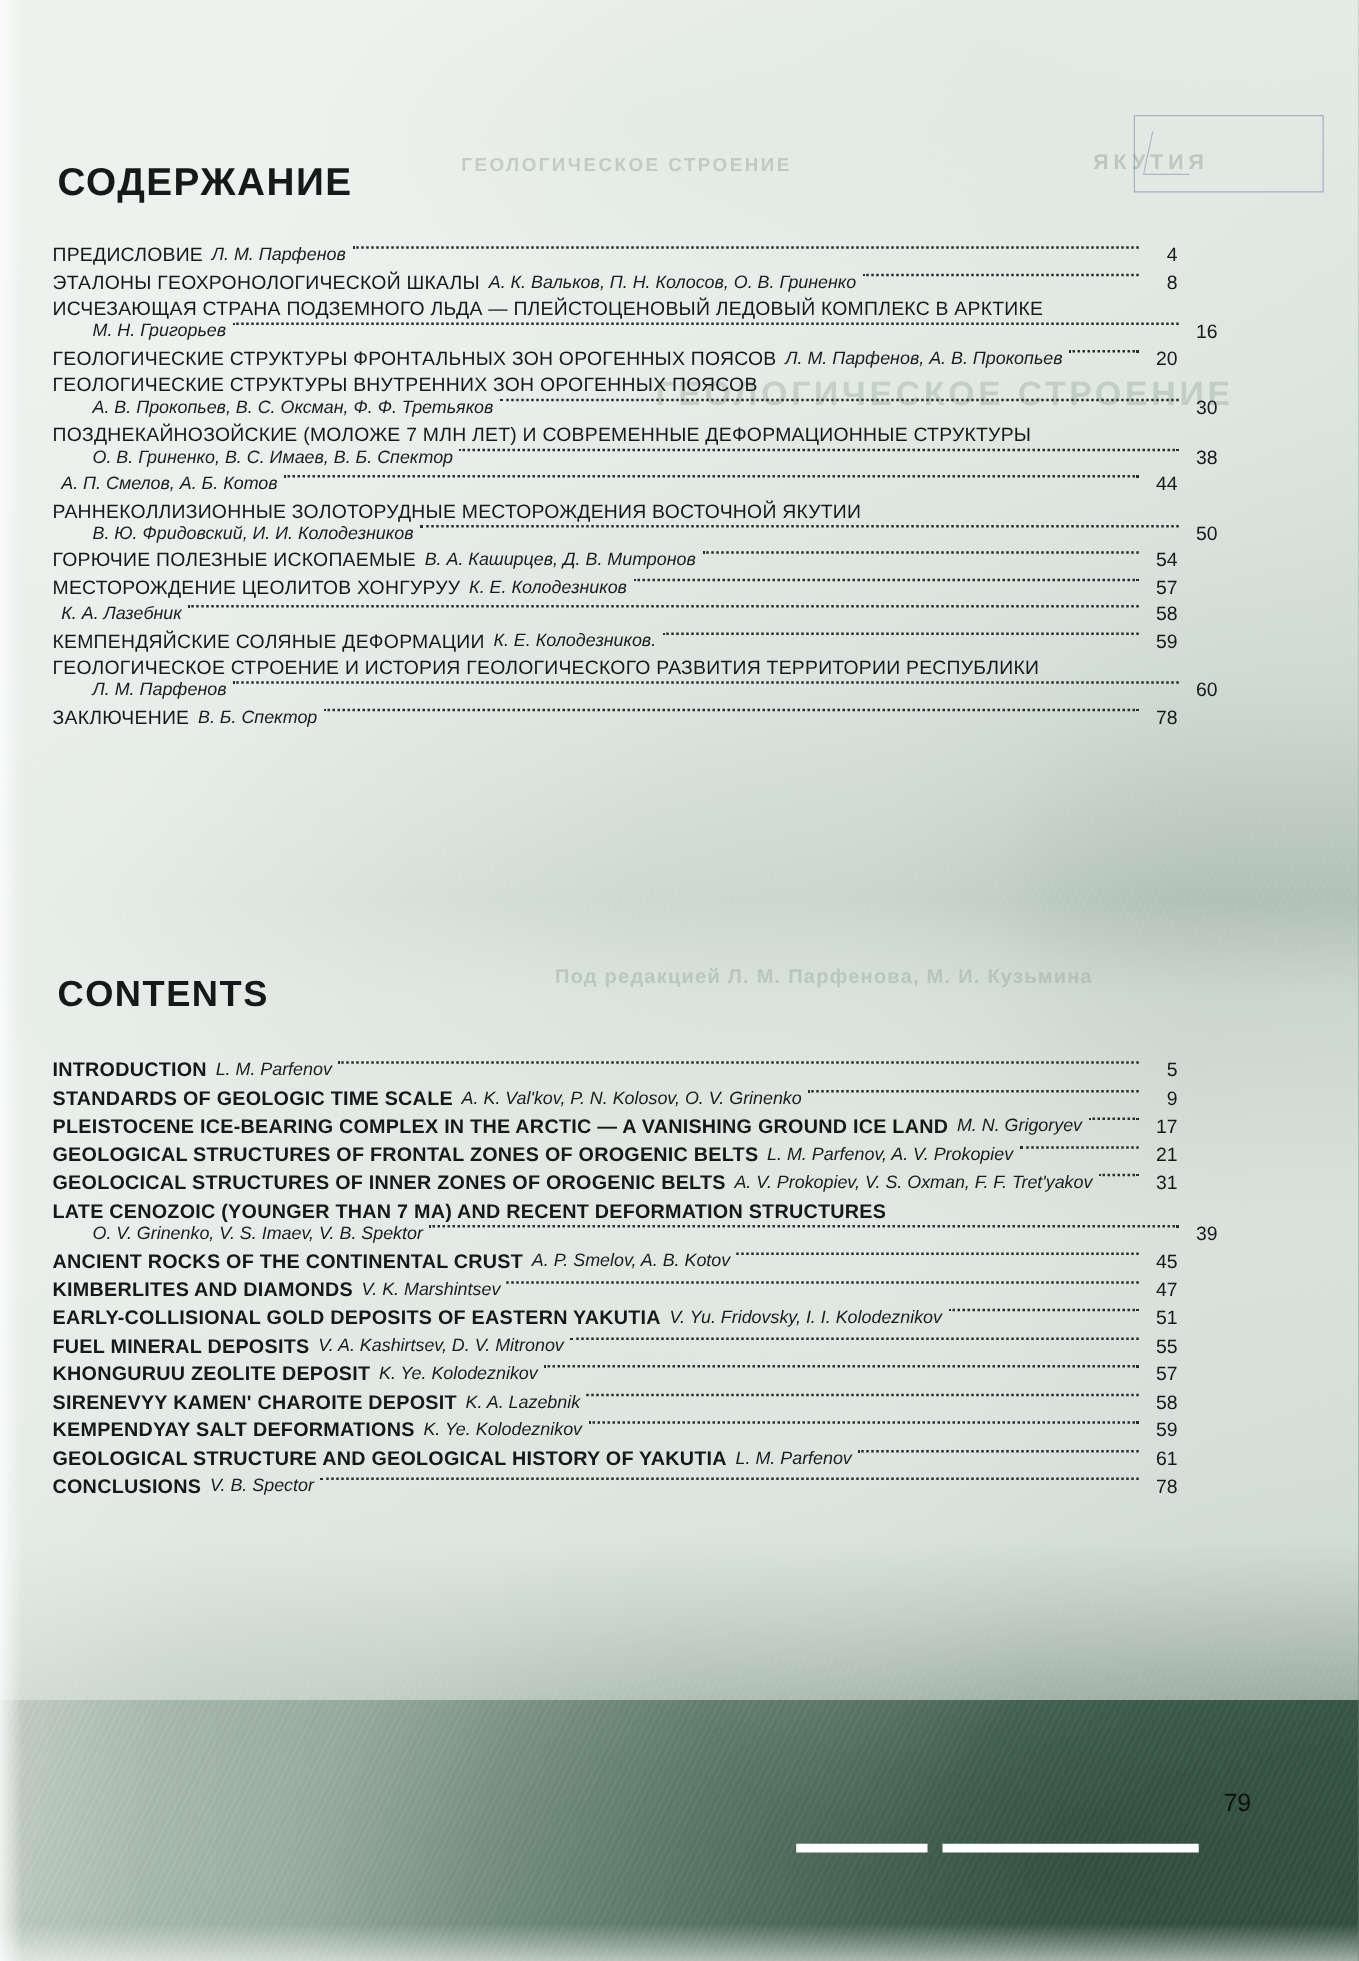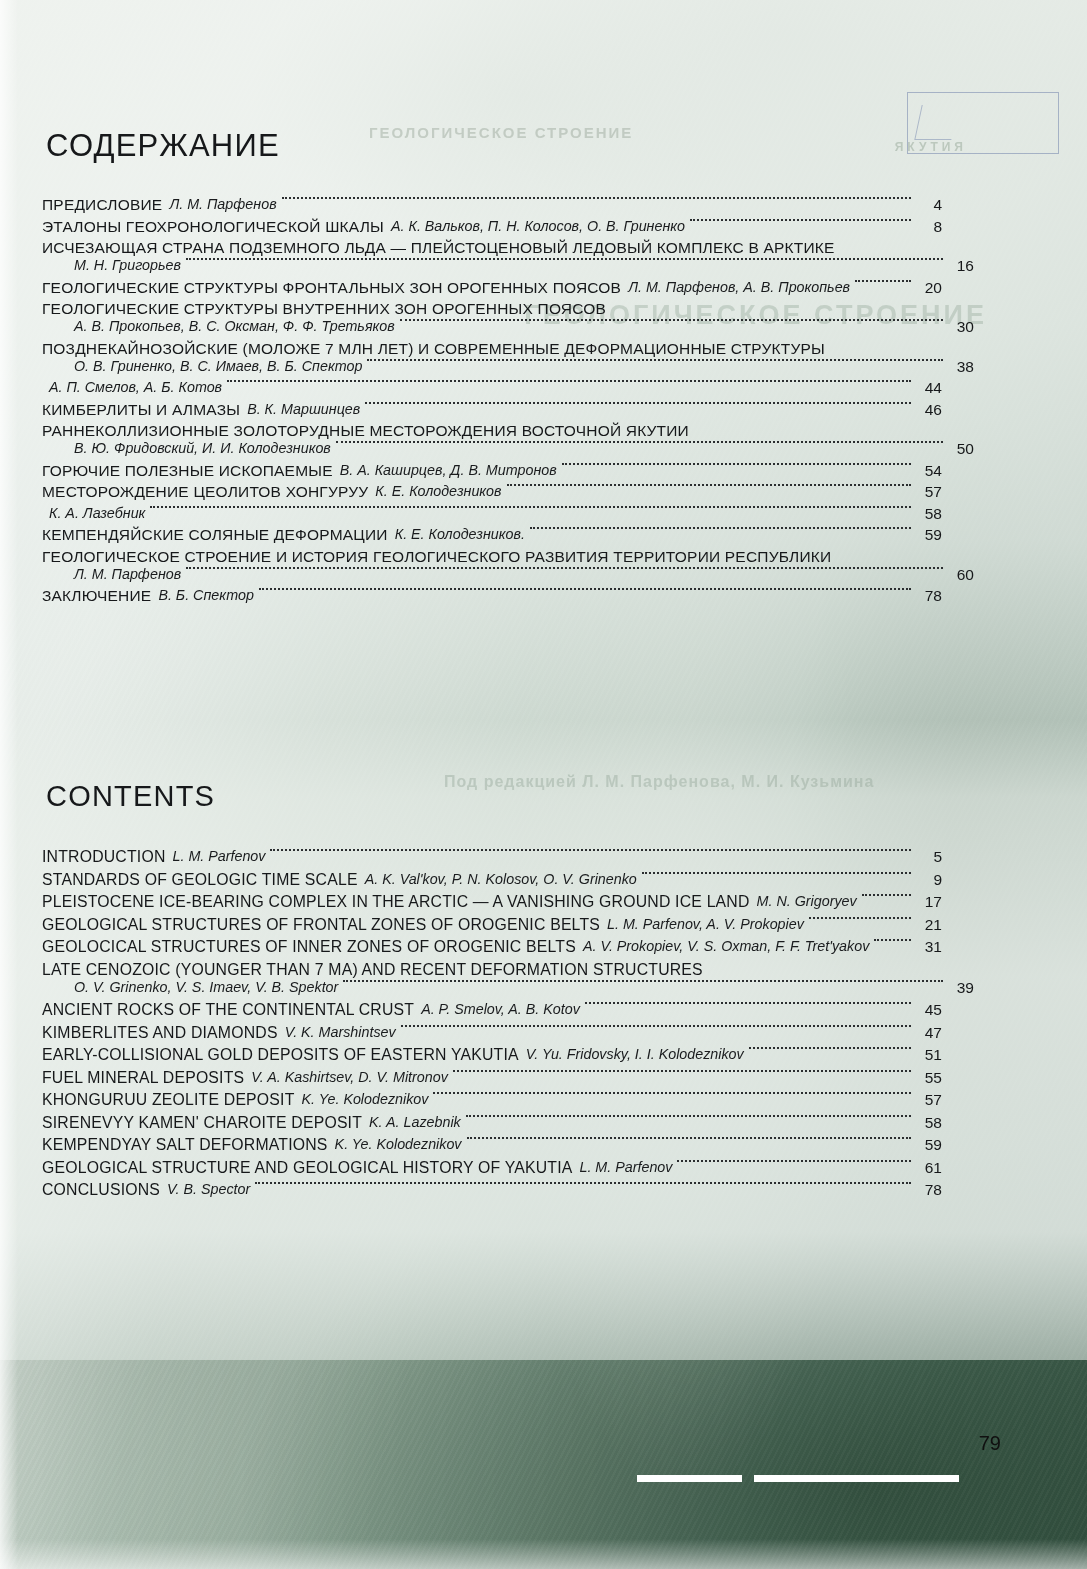--- a/index.html
+++ b/index.html
@@ -67,21 +67,21 @@
   }
   .ghost {
     position: absolute;
     color: rgba(120,140,125,0.35);
     letter-spacing: 2px;
     pointer-events: none;
     font-weight: bold;
     margin-left: 24px;
   }
   .ghost-a { top: 124px; left: 345px; font-size: 15px; color: rgba(150,165,150,0.45); }
-  .ghost-b { top: 140px; right: 120px; font-size: 12px; letter-spacing: 4px; color: rgba(150,168,152,0.5); }
+  .ghost-b { top: 120px; right: 120px; font-size: 17px; letter-spacing: 4px; color: rgba(150,168,152,0.5); }
   .ghost-c { top: 300px; right: 100px; font-size: 27px; letter-spacing: 3px; color: rgba(150,170,155,0.40); }
   .ghost-d { top: 770px; left: 420px; font-size: 16px; letter-spacing: 1px; color: rgba(150,168,155,0.45); text-align: center; line-height: 1.5; }
   .stamp {
     position: absolute;
     top: 92px;
     right: 28px;
     width: 150px;
     height: 60px;
     border: 1px solid rgba(90,110,160,0.45);
     pointer-events: none;
@@ -99,21 +99,21 @@
   .content {
     position: relative;
     z-index: 5;
     padding: 0;
   }
 
   .section-title {
     position: absolute;
     left: 46px;
     font-size: 31px;
-    font-weight: normal;
+    font-weight: bold;
     letter-spacing: 1.2px;
     color: #16181a;
   }
   #toc-ru-title { top: 128px; }
   #toc-en-title { top: 780px; font-size: 29px; }
 
   .toc {
     position: absolute;
     left: 42px;
     width: 900px;
@@ -133,21 +133,21 @@
   }
   .line2 {
     padding-left: 32px;
   }
   .ttl {
     font-size: 15.5px;
     color: #16181a;
     white-space: nowrap;
     letter-spacing: .2px;
   }
-  .toc-en .ttl { font-size: 15.8px; }
+  .toc-en .ttl { font-size: 15.8px; font-weight: bold; }
   .auth {
     font-size: 14.3px;
     font-style: italic;
     color: #1a1c1e;
     white-space: nowrap;
     margin-left: 7px;
   }
   .dots {
     flex: 1 1 auto;
     border-bottom: 2px dotted #2a2d2f;
@@ -281,28 +281,20 @@
             <span class="auth" style="margin-left: 0px;">О. В. Гриненко, В. С. Имаев, В. Б. Спектор</span>
             <span class="dots"></span>
             <span class="pg">38</span>
           </div>
         </div>
         <div class="entry ru-row">
           <div class="line1">
             <span class="auth">А. П. Смелов, А. Б. Котов</span>
             <span class="dots"></span>
             <span class="pg">44</span>
-          </div>
-        </div>
-        <div class="entry ru-row">
-          <div class="line1">
-            <span class="ttl">КИМБЕРЛИТЫ И АЛМАЗЫ</span>
-            <span class="auth">В. К. Маршинцев</span>
-            <span class="dots"></span>
-            <span class="pg">46</span>
           </div>
         </div>
         <div class="entry ru-row two-line">
           <div class="line1">
             <span class="ttl">РАННЕКОЛЛИЗИОННЫЕ ЗОЛОТОРУДНЫЕ МЕСТОРОЖДЕНИЯ ВОСТОЧНОЙ ЯКУТИИ</span>
           </div>
           <div class="line2">
             <span class="auth" style="margin-left: 0px;">В. Ю. Фридовский, И. И. Колодезников</span>
             <span class="dots"></span>
             <span class="pg">50</span>

